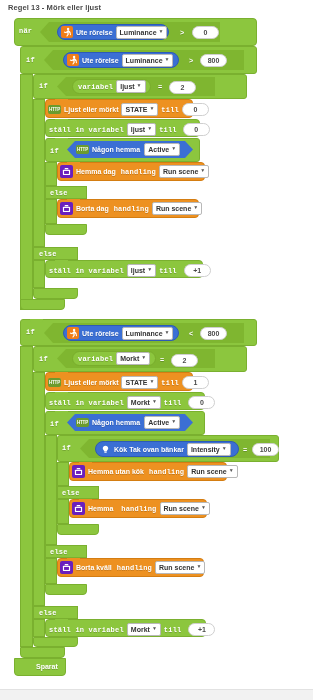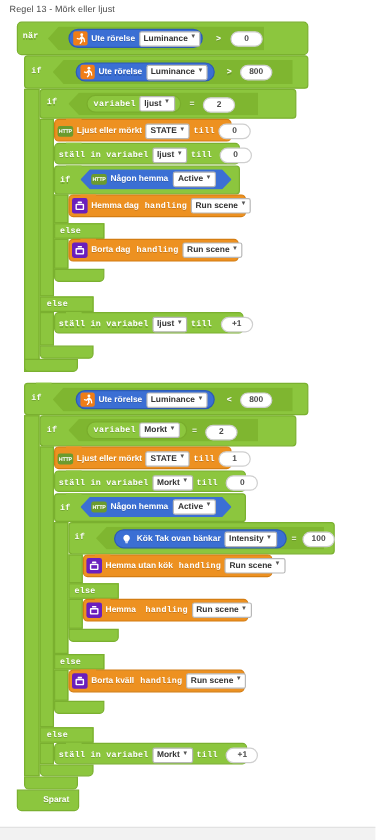--- a/index.html
+++ b/index.html
@@ -5,21 +5,21 @@
   html,body{margin:0;padding:0;background:#ffffff;}
   body{
     width:313px;height:700px;overflow:hidden;position:relative;
     font-family:"Liberation Sans","DejaVu Sans",sans-serif;
     -webkit-font-smoothing:antialiased;
   }
 
   
   .page-title{
     position:absolute;left:8px;top:3px;
-    font-size:7.5px;font-weight:normal;color:#4a4a4a;
+    font-size:7.5px;font-weight:bold;color:#4a4a4a;
     letter-spacing:.1px;white-space:nowrap;
   }
 
   
   .workspace{
     position:absolute;left:0;top:13px;width:313px;height:675px;
     background:#ffffff;overflow:hidden;
   }
 
   

